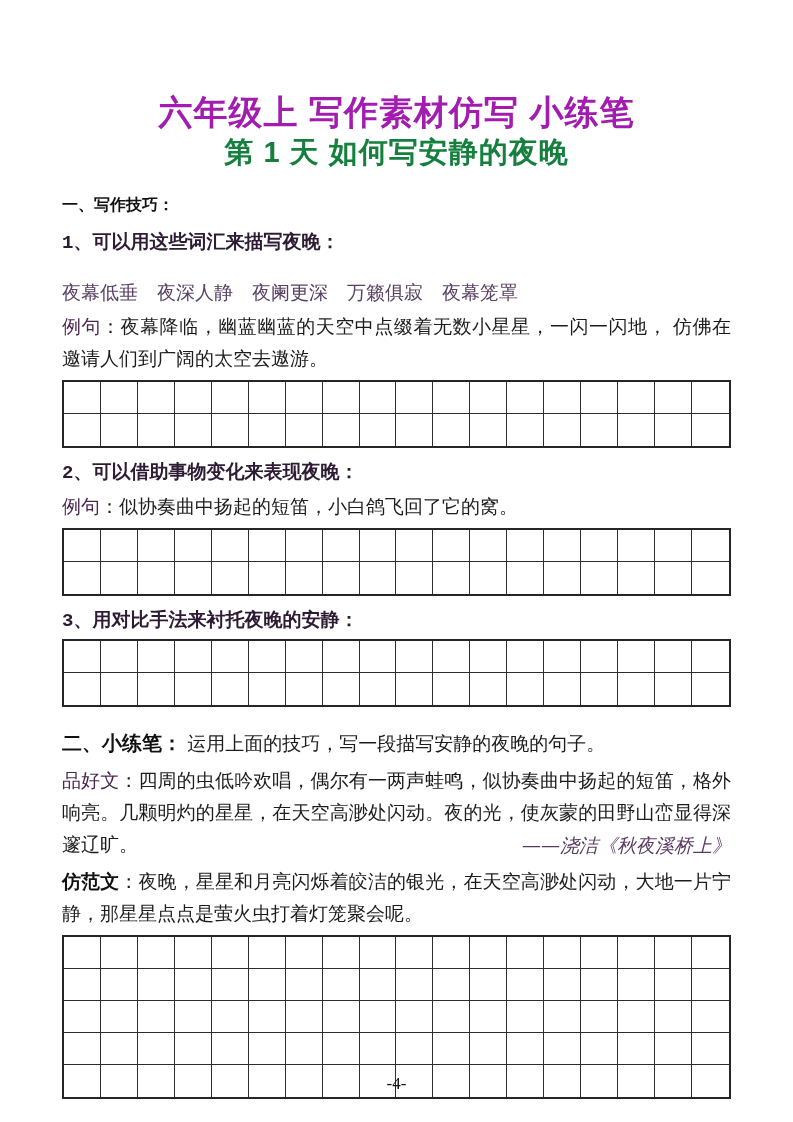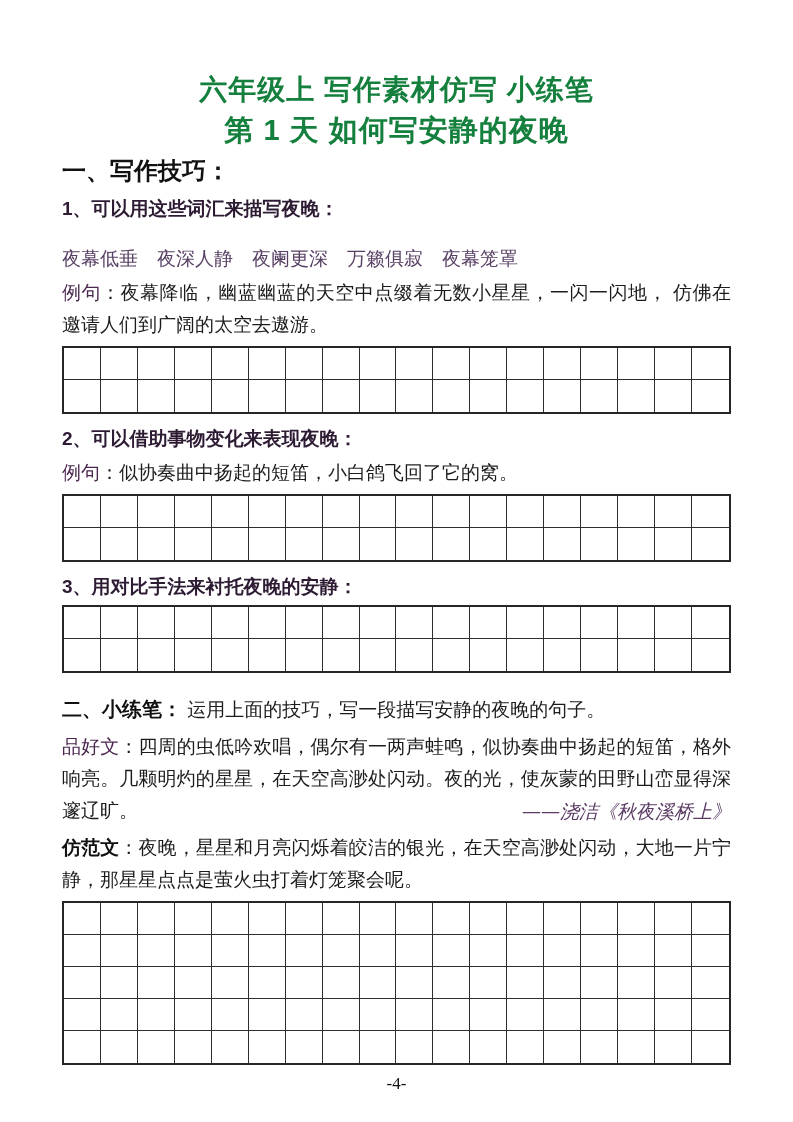--- a/index.html
+++ b/index.html
@@ -13,47 +13,49 @@
     overflow: hidden;
   }
   .page {
     width: 793px;
     height: 1122px;
     padding: 70px 62px 0 62px;
     position: relative;
   }
   .doc-title {
     text-align: center;
-    font-size: 28px;
+    font-size: 34px;
     font-weight: bold;
     line-height: 40px;
-    color: #15803d;
+    color: #a21caf;
     letter-spacing: 1px;
+    margin-top: 22px;
   }
   .doc-subtitle {
     text-align: center;
     font-size: 29px;
     font-weight: bold;
     line-height: 40px;
     color: #15803d;
     letter-spacing: 1px;
   }
   .section-heading {
-    font-size: 24px;
+    font-size: 16px;
     font-weight: bold;
     color: #111111;
     line-height: 26px;
-    margin-top: 8px;
+    margin-top: 20px;
   }
   .tip-heading {
     font-size: 19px;
     font-weight: bold;
     color: #2d1b33;
     line-height: 26px;
     margin-top: 12px;
+    font-family: Liberation Mono, monospace;
   }
   .word-row {
     text-align: left;
     font-size: 19px;
     color: #584064;
     line-height: 26px;
     margin-top: 24px;
   }
   .para {
     font-size: 19px;

